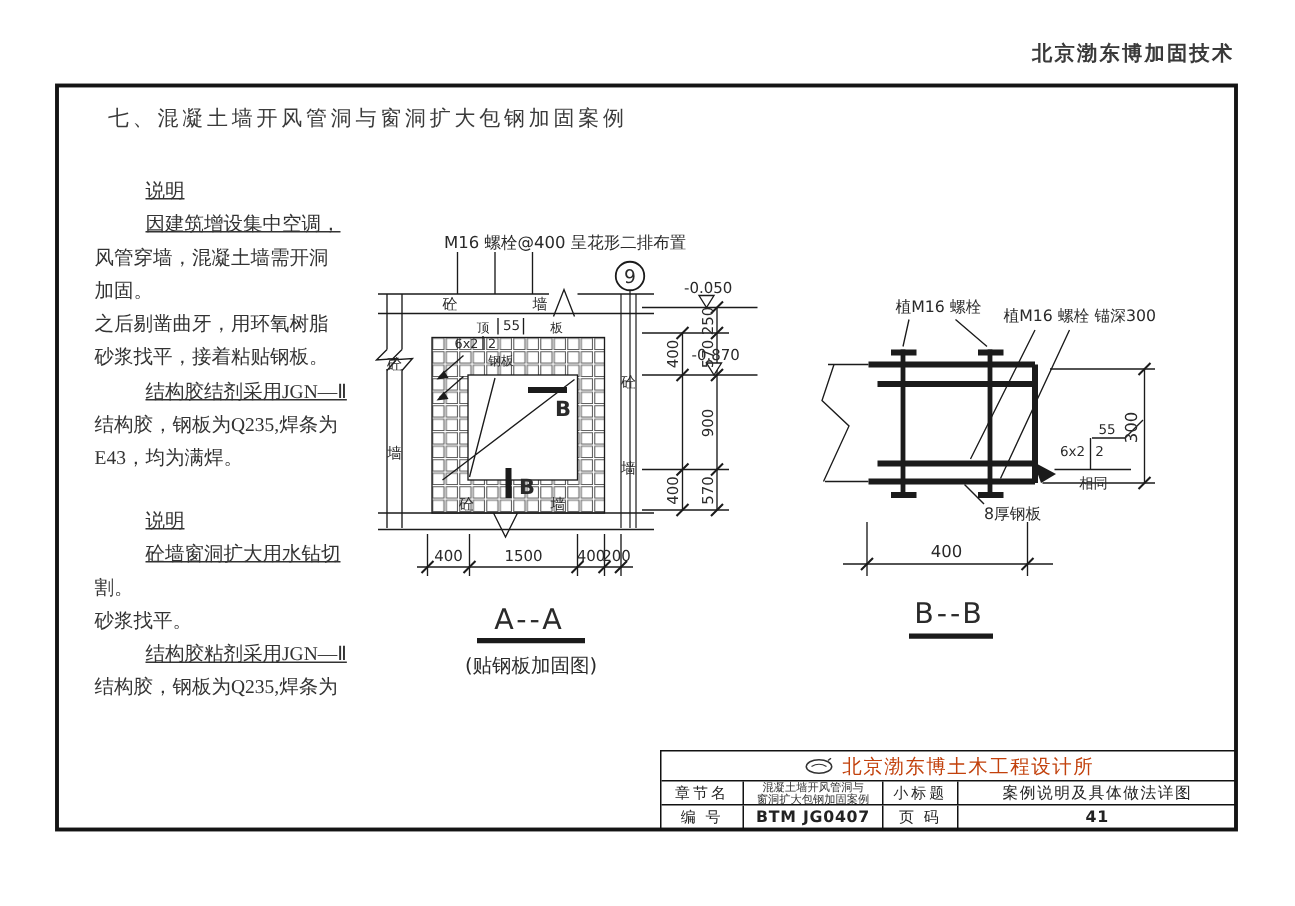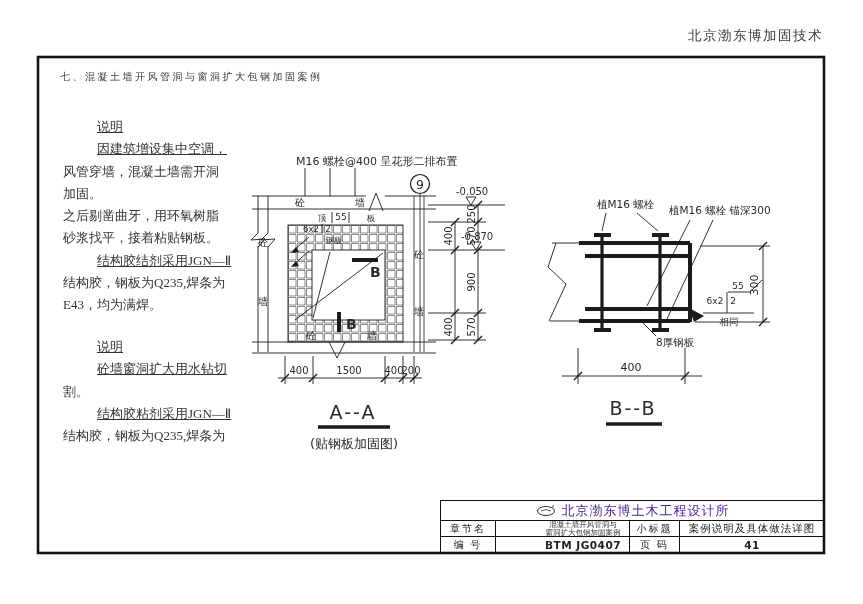--- a/index.html
+++ b/index.html
@@ -1,37 +1,37 @@
 <!DOCTYPE html>
 <html><head>
 <meta charset="utf-8">
 <style>
   html,body{margin:0;padding:0;background:#ffffff;}
   #page{position:relative;width:863px;height:604px;background:#ffffff;overflow:hidden;
         font-family:"Liberation Serif", serif;color:#2a2a2a;}
   .abs{position:absolute;}
-  #brand{top:27px;right:40px;font-size:13.5px;letter-spacing:1.5px;color:#3a3a3a;}
-  #page-title{top:70px;left:60px;font-size:10px;letter-spacing:2.5px;color:#3b3b3b;}
+  #brand{top:27px;right:40px;font-size:13.5px;letter-spacing:1.5px;color:#3a3a3a;font-weight:bold;}
+  #page-title{top:70px;left:72px;font-size:14px;letter-spacing:2.5px;color:#3b3b3b;}
   .notes{left:63px;width:192px;font-size:13px;line-height:22.3px;color:#333;}
   #notes1{top:116px;}
   #notes2{top:336px;}
   .notes .ln{white-space:nowrap;}
   .notes .ind{padding-left:34px;text-decoration:underline;}
   
   #tblock{left:440px;top:500px;width:384px;height:53px;border-top:1.6px solid #111;
           border-left:1.6px solid #111;box-sizing:border-box;font-size:10px;color:#222;}
   #tblock .row{display:flex;box-sizing:border-box;}
   #tb-r1{height:20px;border-bottom:1px solid #111;align-items:center;justify-content:center;gap:6px;
-         font-size:13px;letter-spacing:1px;color:#4c1d95;}
+         font-size:13px;letter-spacing:1px;color:#c2410c;}
   #tb-r2{height:16px;border-bottom:1px solid #111;}
   #tb-r3{height:16px;}
   .tcell{display:flex;align-items:center;justify-content:center;box-sizing:border-box;height:100%;}
   .bR{border-right:1px solid #111;}
   .c1{width:55px;letter-spacing:2px;}
-  .c2{width:93px;margin-left:41px;}
+  .c2{width:93px;}
   .c3{width:50px;letter-spacing:2px;}
   .c4{flex:1;}
   .chap{font-size:7.5px;line-height:8px;text-align:center;color:#333;}
   .mono-num{font-family:"DejaVu Sans", sans-serif;font-weight:600;font-size:10.5px;letter-spacing:0.5px;}
   svg text{fill:#2a2a2a;}
   .cad{font-family:"DejaVu Sans", sans-serif;}
 </style>
 </head>
 <body>
 
@@ -50,20 +50,21 @@
     <div class="ln">砂浆找平，接着粘贴钢板。</div>
     <div class="ln ind">结构胶结剂采用JGN—Ⅱ</div>
     <div class="ln">结构胶，钢板为Q235,焊条为</div>
     <div class="ln">E43，均为满焊。</div>
   </div>
 
   <div id="notes2" class="abs notes">
     <div class="ln ind">说明</div>
     <div class="ln ind">砼墙窗洞扩大用水钻切</div>
     <div class="ln">割。</div>
+    <div class="ln">砂浆找平。</div>
     <div class="ln ind">结构胶粘剂采用JGN—Ⅱ</div>
     <div class="ln">结构胶，钢板为Q235,焊条为</div>
   </div>
 
   <svg class="abs" style="left:0;top:0" width="863" height="604" viewBox="0 0 863 604">
     <defs>
       <pattern id="hat" width="9" height="9" patternUnits="userSpaceOnUse">
         <path d="M0.5 0.5 H8 V8 H0.5 Z" fill="none" stroke="#5a5a5a" stroke-width="0.7"></path>
       </pattern>
     </defs>

